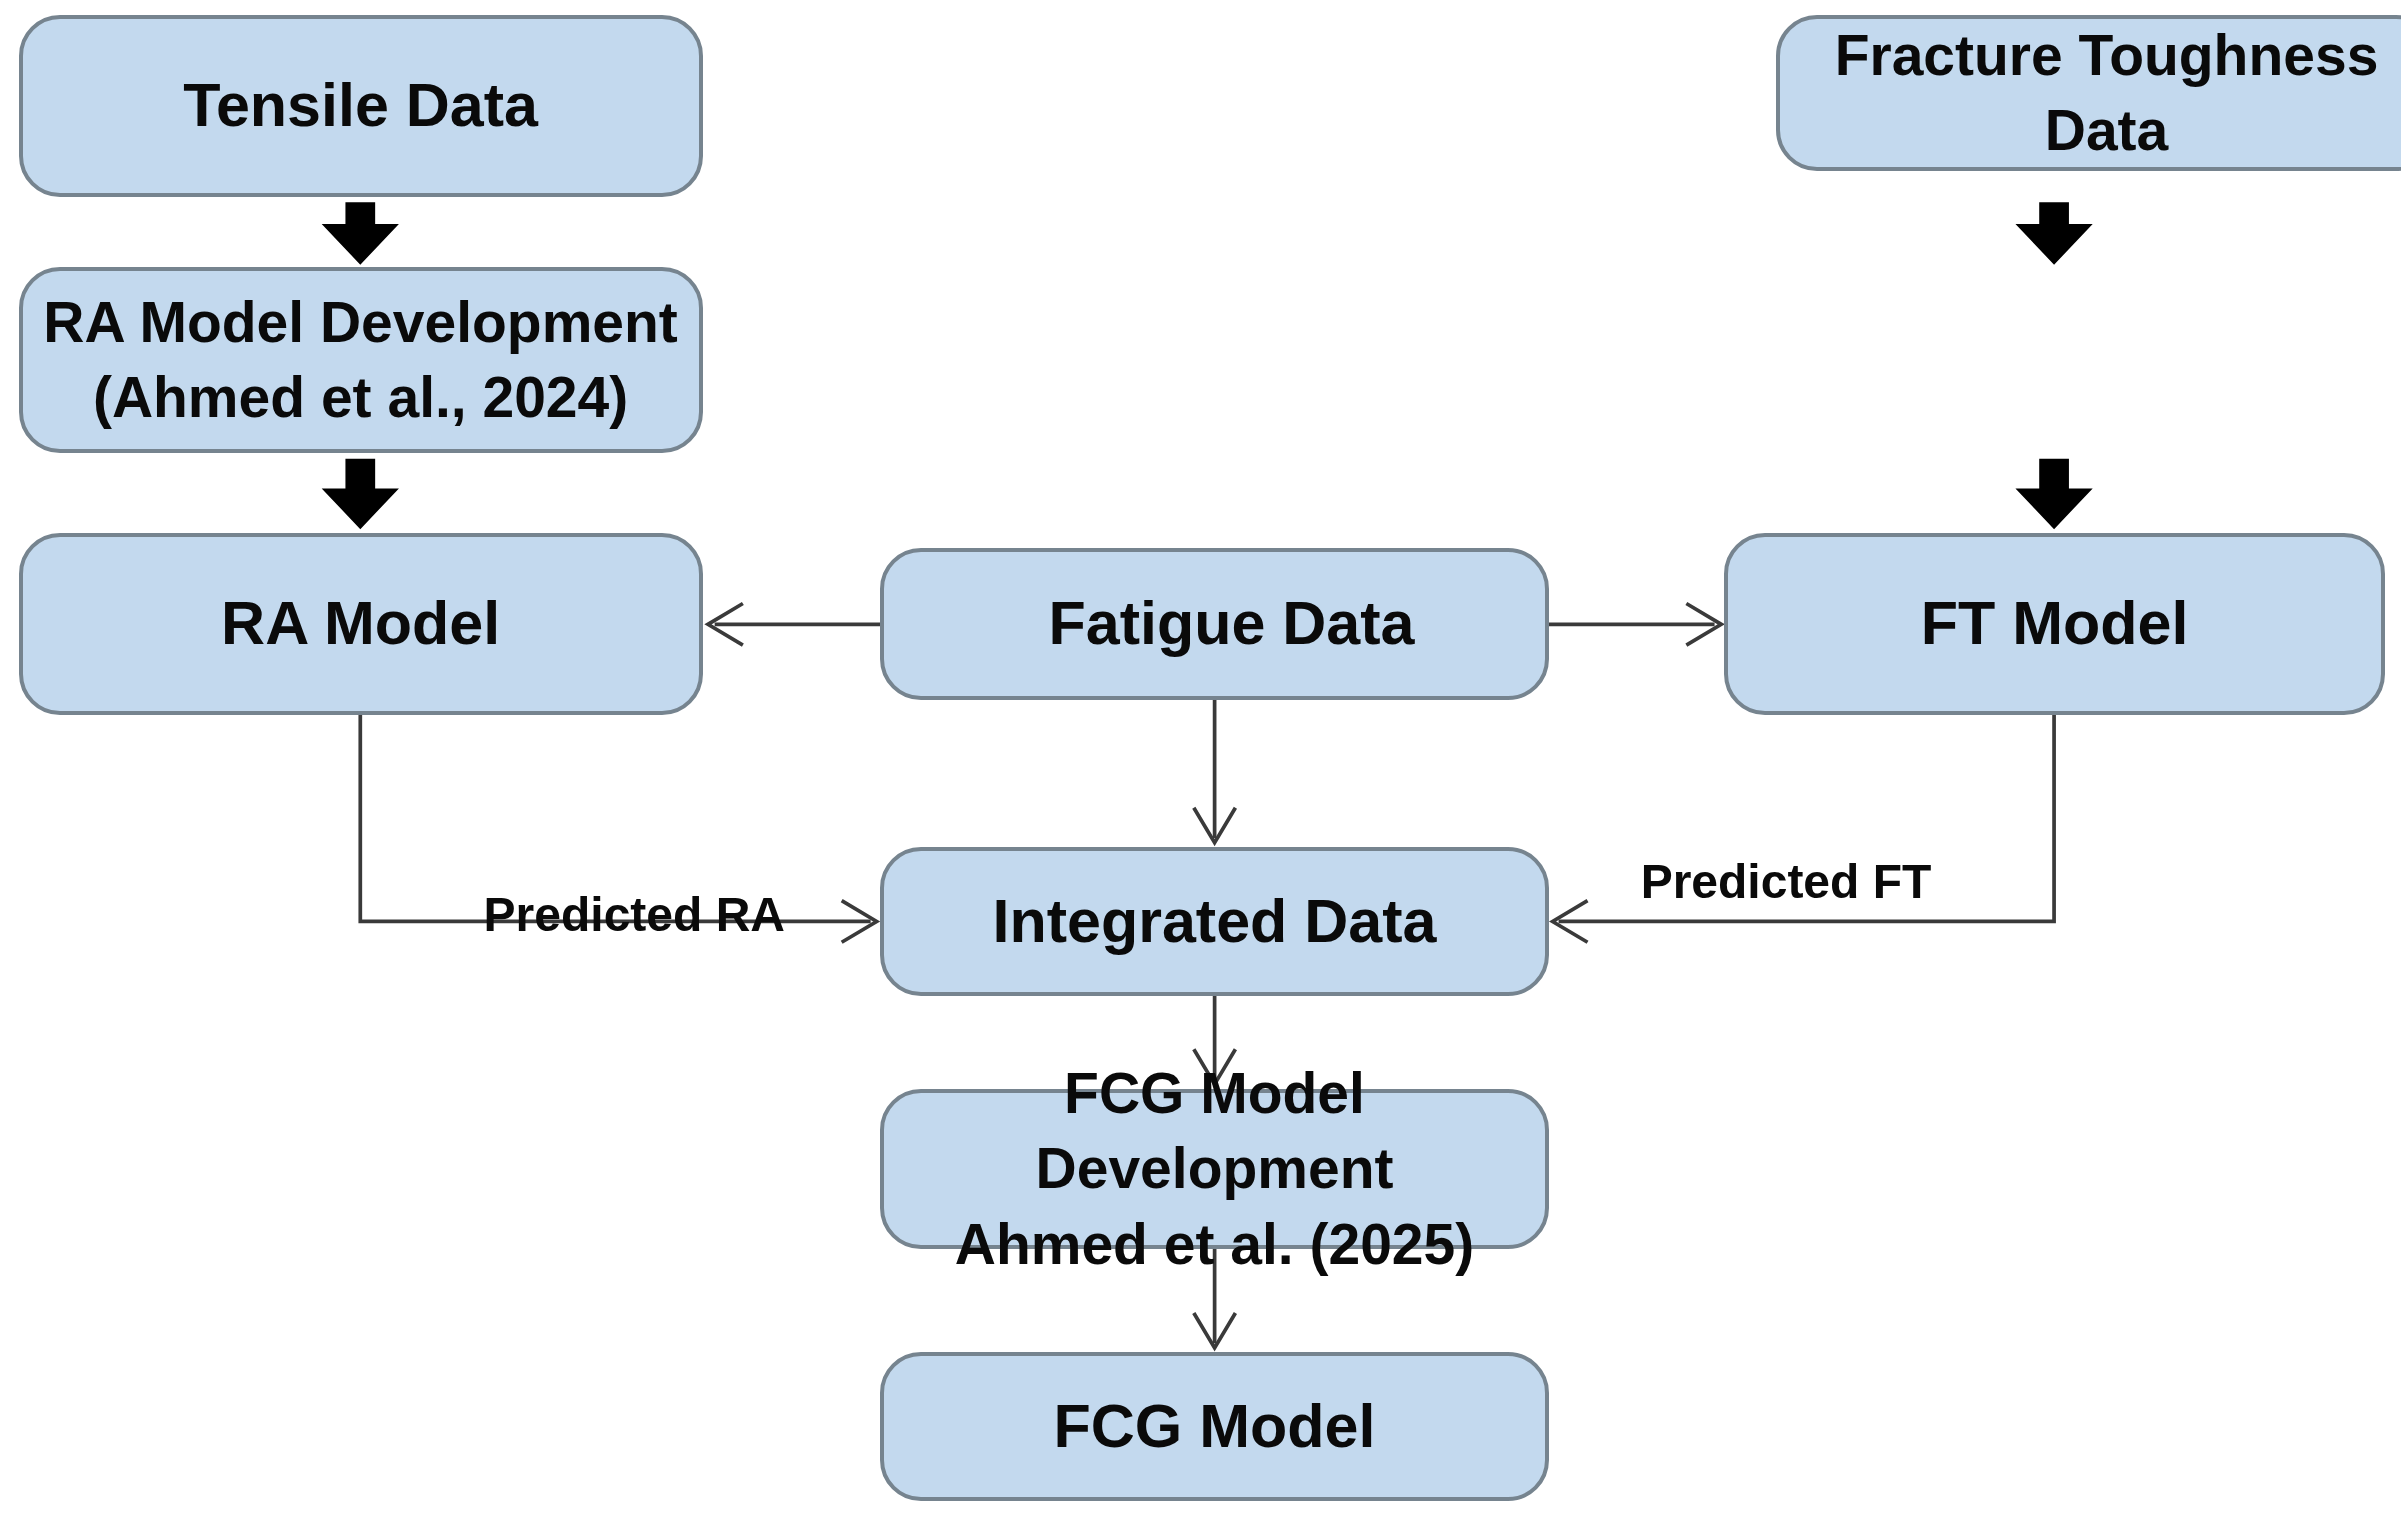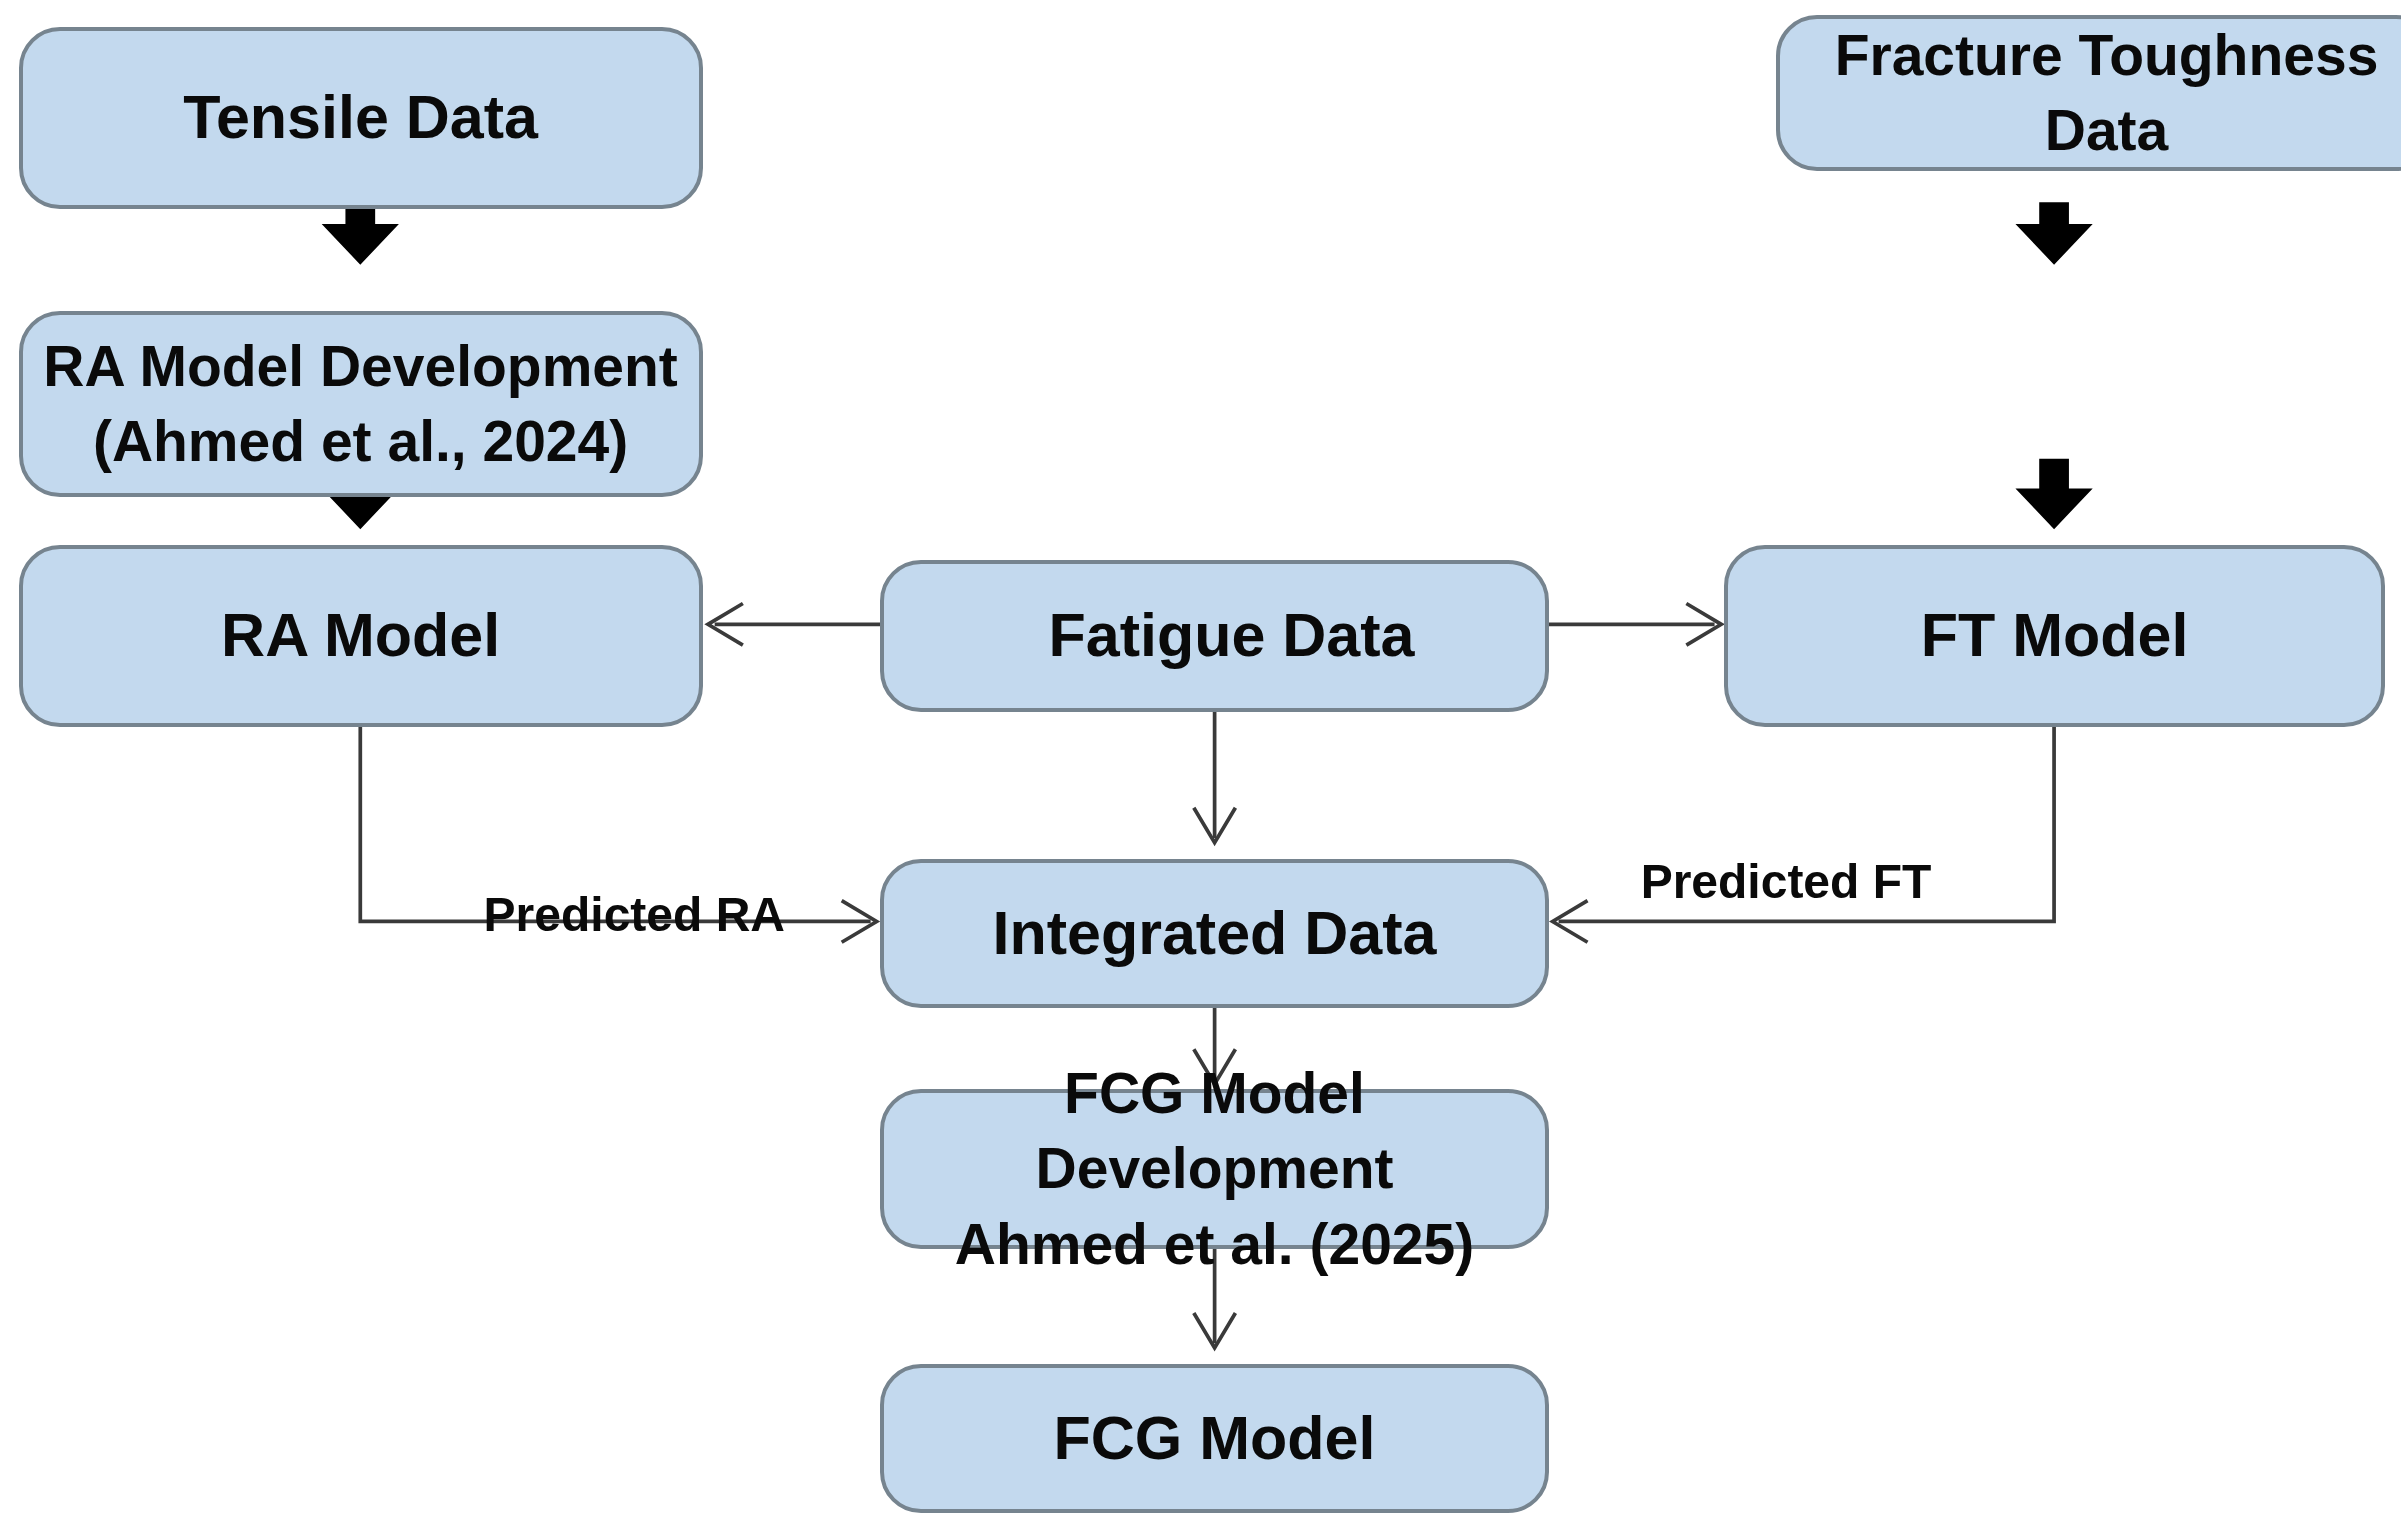--- a/index.html
+++ b/index.html
@@ -23,21 +23,21 @@
     border: 4.5px solid #76848F;
     border-radius: 41px;
     display: flex;
     align-items: center;
     justify-content: center;
     text-align: center;
     color: #0a0a0a;
     font-weight: bold;
   }
   .node .node-text { width: 100%; }
-  .single-line { font-size: 61px; line-height: 1.2; margin-top: 12px; }
+  .single-line { font-size: 61px; line-height: 1.2; }
   .two-line   { font-size: 57px; line-height: 1.32; }
   .edge-label {
     position: absolute;
     font-size: 48px;
     font-weight: bold;
     color: #0a0a0a;
     text-align: center;
     white-space: nowrap;
   }
 </style>
@@ -73,21 +73,21 @@
     <path d="M 1607 1412 L 1635 1459 L 1663 1412" fill="none" stroke="#3A3A3A" stroke-width="5"></path>
 
     <line x1="1635" y1="1680" x2="1635" y2="1808" stroke="#3A3A3A" stroke-width="5"></line>
     <path d="M 1607 1767 L 1635 1814 L 1663 1767" fill="none" stroke="#3A3A3A" stroke-width="5"></path>
   </svg>
 
   <div class="node single-line" style="left:18.6px; top:15px; width:684px; height:182px;">
     <div class="node-text">Tensile Data</div>
   </div>
 
-  <div class="node two-line" style="left:18.6px; top:267px; width:684px; height:186px;margin-top:44px;">
+  <div class="node two-line" style="left:18.6px; top:267px; width:684px; height:186px;">
     <div class="node-text">
       <span>RA Model Development</span><br>
       <span>(Ahmed et al., 2024)</span>
     </div>
   </div>
 
   <div class="node single-line" style="left:18.6px; top:533px; width:684px; height:182px;">
     <div class="node-text">RA Model</div>
   </div>
 

